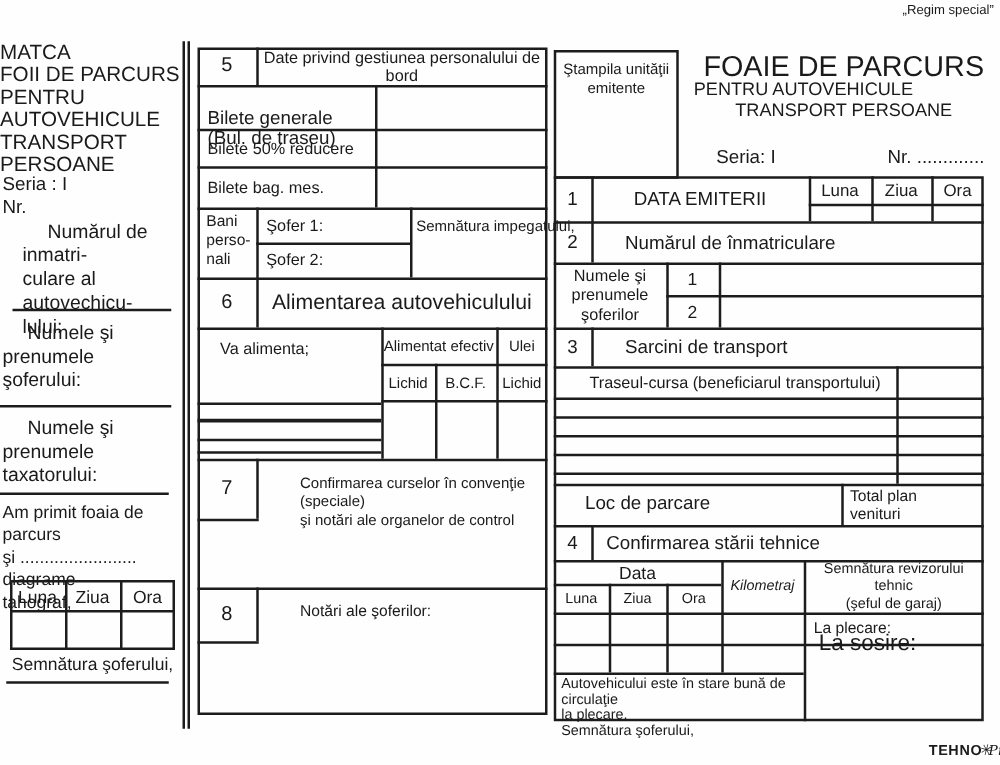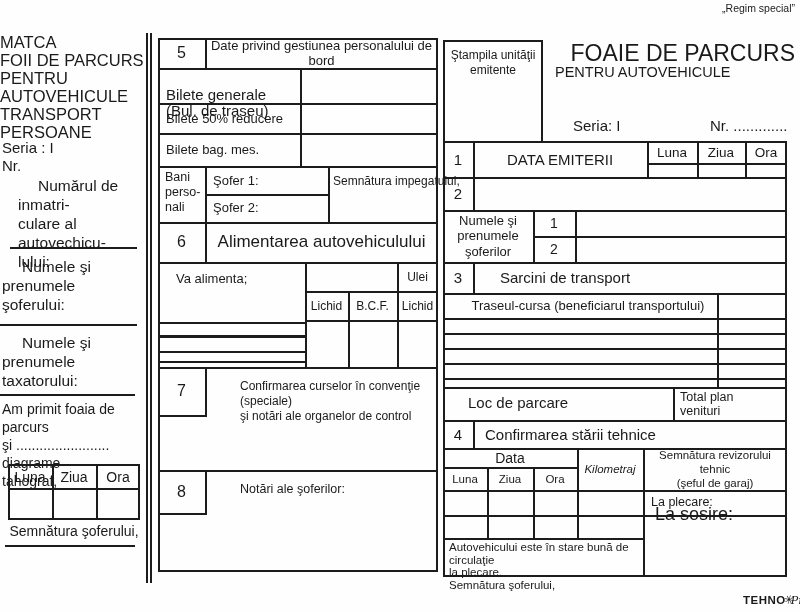--- a/index.html
+++ b/index.html
@@ -100,20 +100,21 @@
   <div class="vl" style="left:305px; top:262px; height:105px;"></div>
   <div class="vl" style="left:397px; top:262px; height:105px;"></div>
   <div class="vl" style="left:348px; top:291px; height:76px;"></div>
   <div class="hl" style="left:305px; top:291px; width:133px;"></div>
   <div class="hl" style="left:305px; top:320px; width:133px;"></div>
   <div class="t" style="left:176px; top:271px; font-size:13px;">Va alimenta;</div>
   <div class="hl" style="left:158px; top:322px; width:147px;"></div>
   <div class="hl" style="left:158px; top:335px; width:147px; height:3px;"></div>
   <div class="hl" style="left:158px; top:351px; width:147px;"></div>
   <div class="hl" style="left:158px; top:361px; width:147px;"></div>
+  <div class="t c" style="left:305px; top:262px; width:92px; height:29px; font-size:12px;">Alimentat efectiv</div>
   <div class="t c" style="left:397px; top:262px; width:41px; height:29px; font-size:12px;">Ulei</div>
   <div class="t c" style="left:305px; top:291px; width:43px; height:29px; font-size:12px;">Lichid</div>
   <div class="t c" style="left:348px; top:291px; width:49px; height:29px; font-size:12px;">B.C.F.</div>
   <div class="t c" style="left:397px; top:291px; width:41px; height:29px; font-size:12px;">Lichid</div>
 
   <div class="vl" style="left:205px; top:367px; height:48px;"></div>
   <div class="hl" style="left:158px; top:415px; width:49px;"></div>
   <div class="t c" style="left:158px; top:367px; width:47px; height:48px; font-size:16px;">7</div>
   <div class="t p" style="left:240px; top:379px; width:196px; font-size:12px; line-height:15px;">Confirmarea curselor în convenţie (speciale)
 şi notări ale organelor de control</div>
@@ -122,41 +123,43 @@
   <div class="vl" style="left:205px; top:470px; height:43px;"></div>
   <div class="hl" style="left:158px; top:513px; width:49px;"></div>
   <div class="t c" style="left:158px; top:470px; width:47px; height:43px; font-size:16px;">8</div>
   <div class="t" style="left:240px; top:482px; font-size:12.5px;">Notări ale şoferilor:</div>
   <div style="position:absolute; left:160px; top:515px; width:276px; height:55px;"></div>
 
   <div class="box" style="left:443px; top:40px; width:100px; height:103px;"></div>
   <div class="t p" style="left:443px; top:48px; width:100px; font-size:12px; line-height:15px; text-align:center;">Ştampila unităţii
 emitente</div>
 
-  <div class="t" style="left:555px; top:40px; width:240px; font-size:23px; text-align:right;">FOAIE DE PARCURS</div>
+  <div class="t" style="left:555px; top:40px; width:240px; font-size:23px; text-align:center;">FOAIE DE PARCURS</div>
   <div class="t" style="left:555px; top:64px; width:240px; font-size:14.5px; ">PENTRU AUTOVEHICULE</div>
+  <div class="t" style="left:555px; top:81px; width:240px; font-size:14.5px; text-align:center;">TRANSPORT PERSOANE</div>
   <div class="t" style="left:573px; top:117px; font-size:15px;">Seria: I</div>
   <div class="t" style="left:710px; top:117px; font-size:15px;">Nr. .............</div>
 
   <div class="box" style="left:443px; top:141px; width:344px; height:436px;"></div>
 
   <div class="vl" style="left:473px; top:141px; height:69px;"></div>
   <div class="vl" style="left:647px; top:141px; height:36px;"></div>
   <div class="vl" style="left:697px; top:141px; height:36px;"></div>
   <div class="vl" style="left:745px; top:141px; height:36px;"></div>
   <div class="hl" style="left:647px; top:163px; width:140px;"></div>
   <div class="hl" style="left:443px; top:177px; width:344px;"></div>
   <div class="t c" style="left:443px; top:141px; width:30px; height:36px; font-size:15px;">1</div>
   <div class="t c" style="left:473px; top:141px; width:174px; height:36px; font-size:15px;">DATA EMITERII</div>
   <div class="t c" style="left:647px; top:141px; width:50px; height:22px; font-size:13.5px;">Luna</div>
   <div class="t c" style="left:697px; top:141px; width:48px; height:22px; font-size:13.5px;">Ziua</div>
   <div class="t c" style="left:745px; top:141px; width:42px; height:22px; font-size:13.5px;">Ora</div>
 
   <div class="hl" style="left:443px; top:210px; width:344px;"></div>
   <div class="t c" style="left:443px; top:177px; width:30px; height:33px; font-size:15px;">2</div>
+  <div class="t" style="left:500px; top:186px; font-size:15px;">Numărul de înmatriculare</div>
 
   <div class="vl" style="left:533px; top:210px; height:52px;"></div>
   <div class="vl" style="left:575px; top:210px; height:52px;"></div>
   <div class="hl" style="left:533px; top:236px; width:254px;"></div>
   <div class="hl" style="left:443px; top:262px; width:344px;"></div>
   <div class="t c p" style="left:443px; top:210px; width:90px; height:52px; font-size:13px; line-height:15.5px;">Numele şi
 prenumele
 şoferilor</div>
   <div class="t c" style="left:533px; top:210px; width:42px; height:26px; font-size:14px;">1</div>
   <div class="t c" style="left:533px; top:236px; width:42px; height:26px; font-size:14px;">2</div>

